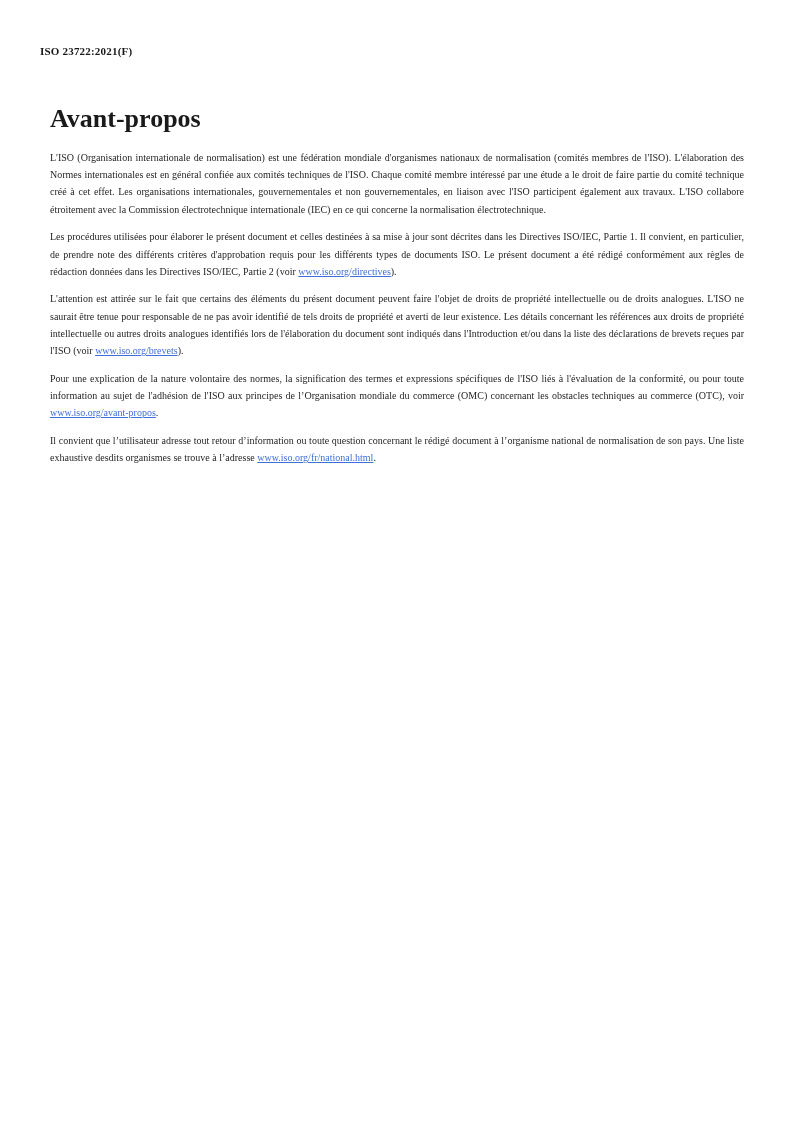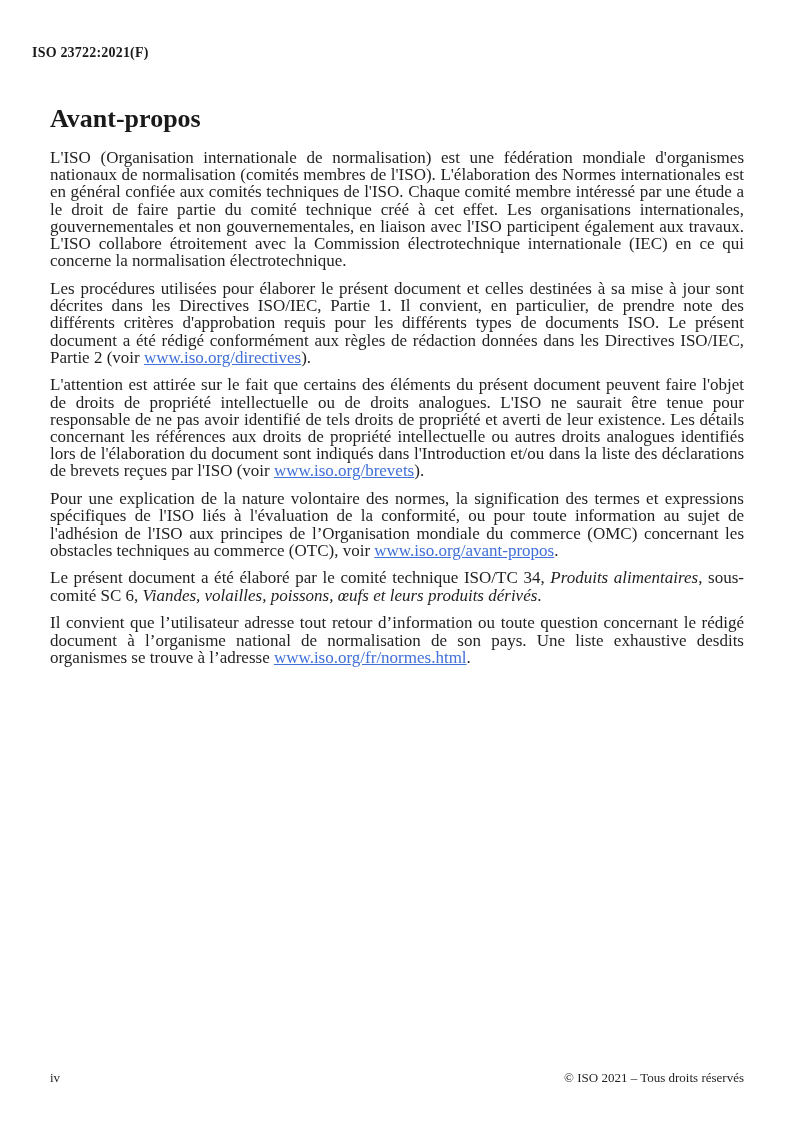--- a/index.html
+++ b/index.html
@@ -12,41 +12,41 @@
     width: 793px;
     height: 1122px;
     background: #ffffff;
     overflow: hidden;
     font-family: "Liberation Serif", "DejaVu Serif", serif;
     color: #1f1f1f;
   }
   .doc-header {
     position: absolute;
     top: 45px;
-    left: 32px;
-    font-size: 14px;
+    left: 40px;
+    font-size: 11px;
     font-weight: bold;
     letter-spacing: 0.2px;
     color: #1a1a1a;
   }
   .doc-title {
     position: absolute;
     top: 104px;
     left: 50px;
     margin: 0;
     font-size: 26px;
     font-weight: bold;
     color: #1a1a1a;
   }
   .content {
     position: absolute;
     top: 149px;
     left: 50px;
     width: 694px;
-    font-size: 17px;
+    font-size: 10px;
     line-height: 17.2px;
     text-align: justify;
   }
   .body-para {
     margin: 0 0 10.5px 0;
   }
   .content a {
     color: #3f6fd8;
     text-decoration: underline;
     font-family: Liberation Serif, serif;
@@ -72,21 +72,16 @@
 <div class="page">
   <div class="doc-header">ISO 23722:2021(F)</div>
 
   <h1 class="doc-title">Avant-propos</h1>
 
   <div class="content" id="paragraphs">
       <p class="body-para"><span>L'ISO (Organisation internationale de normalisation) est une fédération mondiale d'organismes nationaux de normalisation (comités membres de l'ISO). L'élaboration des Normes internationales est en général confiée aux comités techniques de l'ISO. Chaque comité membre intéressé par une étude a le droit de faire partie du comité technique créé à cet effet. Les organisations internationales, gouvernementales et non gouvernementales, en liaison avec l'ISO participent également aux travaux. L'ISO collabore étroitement avec la Commission électrotechnique internationale (IEC) en ce qui concerne la normalisation électrotechnique.</span></p>
       <p class="body-para"><span>Les procédures utilisées pour élaborer le présent document et celles destinées à sa mise à jour sont décrites dans les Directives ISO/IEC, Partie 1. Il convient, en particulier, de prendre note des différents critères d'approbation requis pour les différents types de documents ISO. Le présent document a été rédigé conformément aux règles de rédaction données dans les Directives ISO/IEC, Partie 2 (voir </span><a href="#" style="color: rgb(63, 111, 216);">www.iso.org/directives</a><span>).</span></p>
       <p class="body-para"><span>L'attention est attirée sur le fait que certains des éléments du présent document peuvent faire l'objet de droits de propriété intellectuelle ou de droits analogues. L'ISO ne saurait être tenue pour responsable de ne pas avoir identifié de tels droits de propriété et averti de leur existence. Les détails concernant les références aux droits de propriété intellectuelle ou autres droits analogues identifiés lors de l'élaboration du document sont indiqués dans l'Introduction et/ou dans la liste des déclarations de brevets reçues par l'ISO (voir </span><a href="#" style="color: rgb(63, 111, 216);">www.iso.org/brevets</a><span>).</span></p>
       <p class="body-para"><span>Pour une explication de la nature volontaire des normes, la signification des termes et expressions spécifiques de l'ISO liés à l'évaluation de la conformité, ou pour toute information au sujet de l'adhésion de l'ISO aux principes de l’Organisation mondiale du commerce (OMC) concernant les obstacles techniques au commerce (OTC), voir </span><a href="#" style="color: rgb(63, 111, 216);">www.iso.org/avant-propos</a><span>.</span></p>
-      <p class="body-para"><span>Le présent document a été élaboré par le comité technique ISO/TC 34, </span><span class="italic">Produits alimentaires</span><span>, sous-comité SC 6, </span><span class="italic">Viandes, volailles, poissons, œufs et leurs produits dérivés</span><span>.</span></p>
-      <p class="body-para"><span>Il convient que l’utilisateur adresse tout retour d’information ou toute question concernant le rédigé document à l’organisme national de normalisation de son pays. Une liste exhaustive desdits organismes se trouve à l’adresse </span><a href="#" style="color: rgb(63, 111, 216);">www.iso.org/fr/normes.html</a><span>.</span></p>
+      <p class="body-para"><span>Il convient que l’utilisateur adresse tout retour d’information ou toute question concernant le rédigé document à l’organisme national de normalisation de son pays. Une liste exhaustive desdits organismes se trouve à l’adresse </span><a href="#" style="color: rgb(63, 111, 216);">www.iso.org/fr/national.html</a><span>.</span></p>
     </div>
 
-  <div class="footer">
-    <span>iv</span>
-    <span>© ISO 2021 – Tous droits réservés</span>
-  </div>
 </div>
 
 </body></html>

